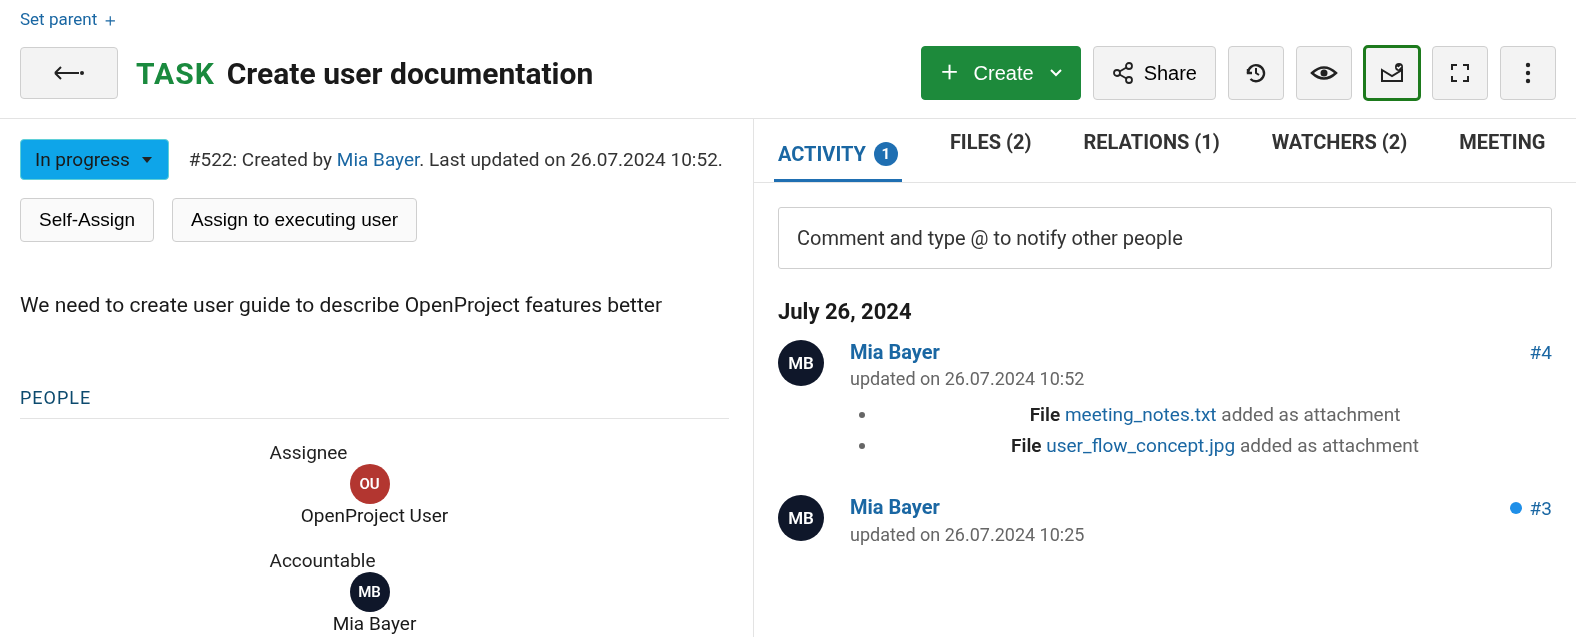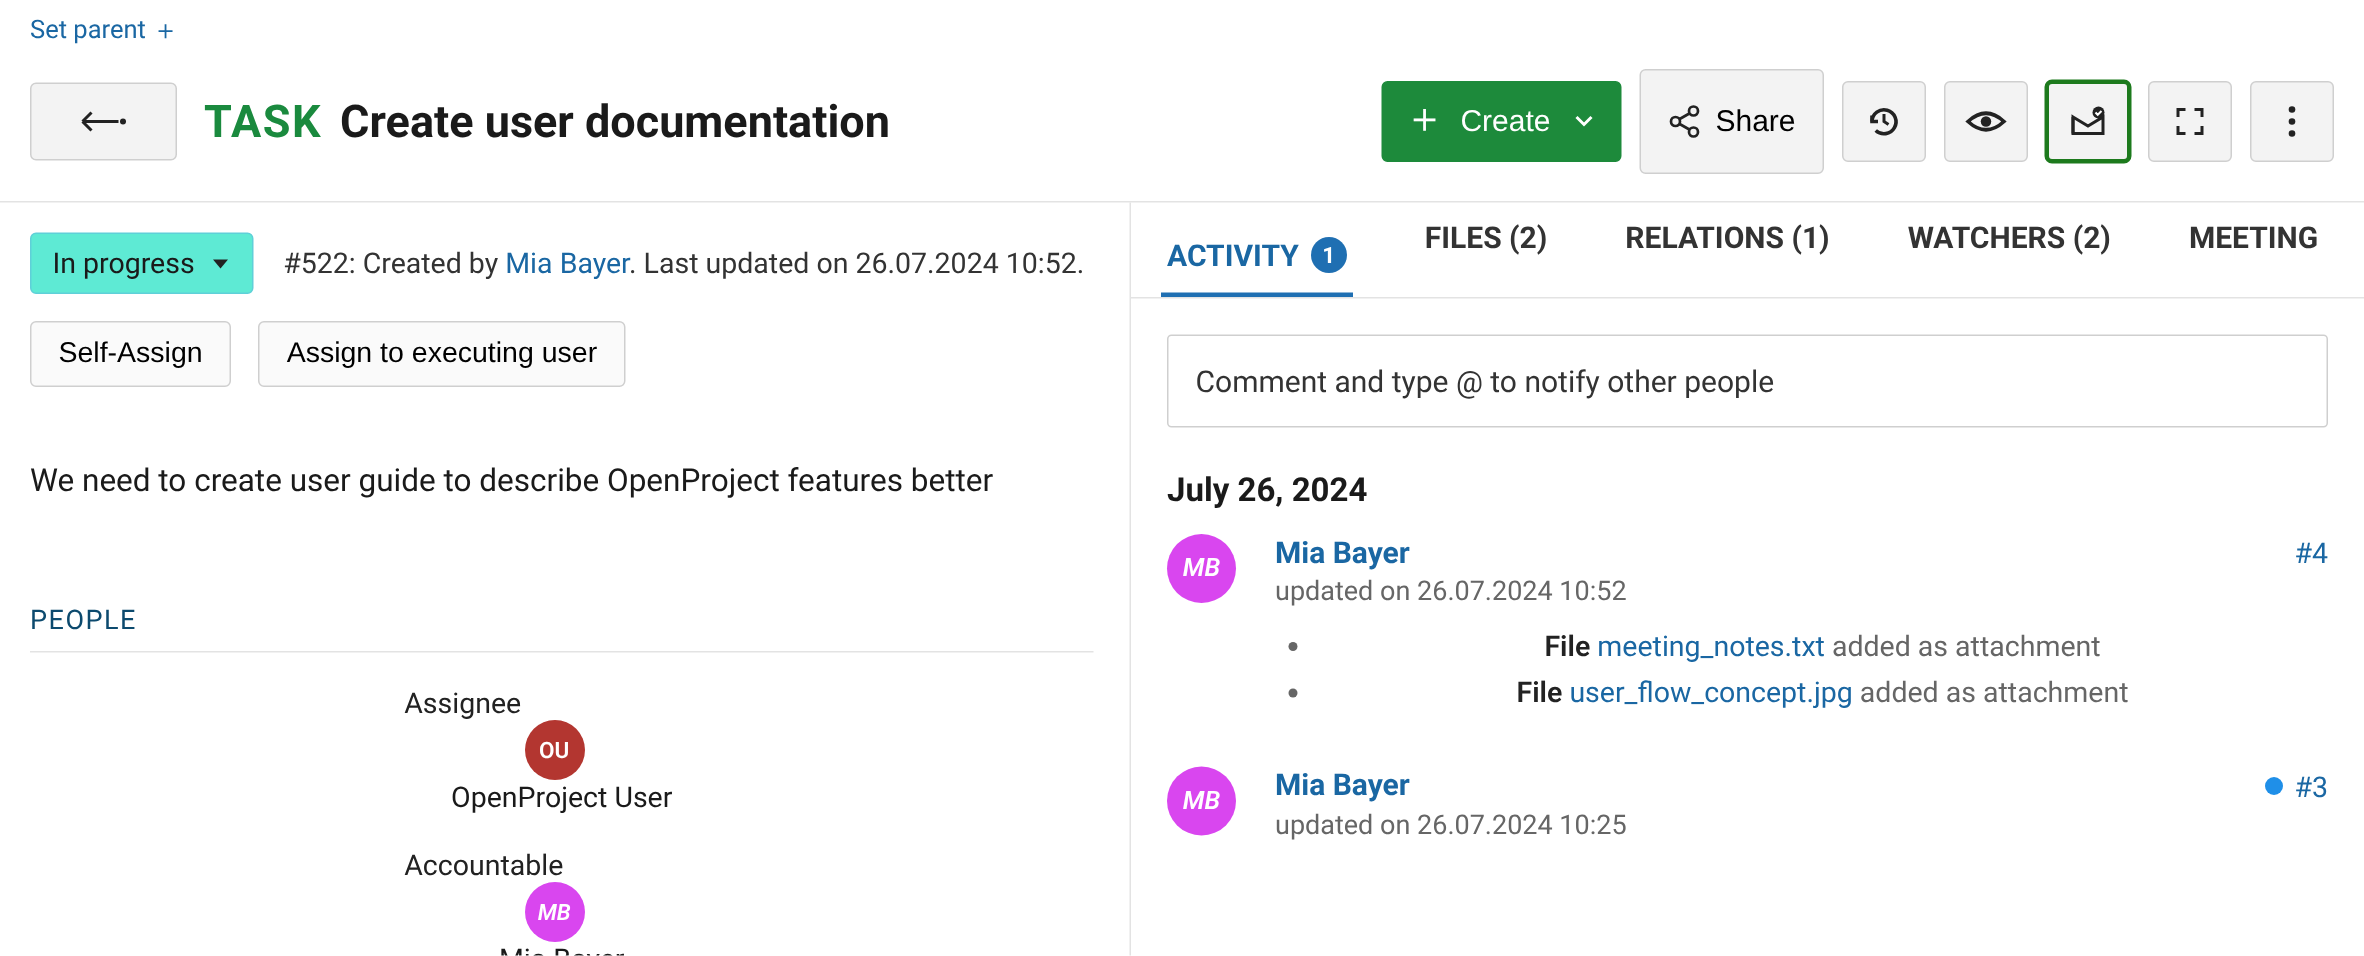--- a/index.html
+++ b/index.html
@@ -14,46 +14,46 @@
   .header-row { display:flex; align-items:center; padding:10px 20px 18px 20px; gap:18px; }
   .back-btn { width:98px; height:52px; border:1px solid #cfcfcf; background:#f3f3f3; border-radius:4px; display:flex; align-items:center; justify-content:center; cursor:pointer; }
   .hdr-title { display:flex; align-items:baseline; gap:12px; }
   .task-type { color:#1a8a3e; font-weight:700; font-size:30px; letter-spacing:1px; }
   .task-name { font-weight:700; font-size:30px; }
 
   .hdr-actions { margin-left:auto; display:flex; align-items:center; gap:12px; }
   .create-btn { background:#1d8a3b; color:#fff; border:1px solid #1d8a3b; border-radius:4px; height:54px; padding:0 18px 0 14px; display:flex; align-items:center; gap:10px; font-size:20px; cursor:pointer; }
   .create-plus { font-size:28px; line-height:1; margin-top:-4px; font-weight:400; }
   .create-caret { margin-left:6px; }
-  .share-btn { background:#f3f3f3; border:1px solid #cfcfcf; border-radius:4px; height:70px; padding:0 18px; display:flex; align-items:center; gap:10px; font-size:20px; cursor:pointer; }
+  .share-btn { background:#f3f3f3; border:1px solid #cfcfcf; border-radius:4px; height:54px; padding:0 18px; display:flex; align-items:center; gap:10px; font-size:20px; cursor:pointer; }
   .icon-btn { background:#f3f3f3; border:1px solid #cfcfcf; border-radius:4px; width:56px; height:54px; display:flex; align-items:center; justify-content:center; cursor:pointer; }
   .icon-btn.highlighted { outline:3px solid #1d7a1d; outline-offset:-2px; border-color:#1d7a1d; }
   .divider-h { height:1px; background:#e3e3e3; width:100%; }
 
   .body-row { display:flex; }
   .left-pane { width:754px; padding:20px 24px 0 20px; border-right:1px solid #e3e3e3; height:520px; }
   .right-pane { flex:1; padding:0 0 0 0; }
 
   .status-row { display:flex; align-items:center; gap:20px; }
-  .status-pill { background:#5eead4; border:1px solid #5fd0d8; border-radius:4px; padding:8px 14px; display:flex; align-items:center; gap:10px; font-size:19px; cursor:pointer;justify-content:flex-end; }
+  .status-pill { background:#0ea5e9; border:1px solid #5fd0d8; border-radius:4px; padding:8px 14px; display:flex; align-items:center; gap:10px; font-size:19px; cursor:pointer;justify-content:flex-end; }
   .status-pill .caret { color:#333; }
   .meta-line { font-size:19px; color:#333; }
   .meta-line .author { color:#1a67a3; }
 
   .assign-row { margin-top:18px; display:flex; gap:18px; }
   .assign-btn { background:#fafafa; border:1px solid #cfcfcf; border-radius:4px; padding:10px 18px; font-size:19px; cursor:pointer; }
 
   .description { margin-top:51px; font-size:21px; color:#1a1a1a; }
 
   .section-label { margin-top:70px; font-size:18px; font-weight:400; letter-spacing:1px; color:#0c4a6e; padding-bottom:10px; border-bottom:1px solid #e3e3e3; }
   .field-row { display:flex; align-items:center; margin-top:22px;flex-direction:column; }
   .field-label { width:210px; font-size:19px; color:#222; }
   .avatar { width:40px; height:40px; border-radius:50%; color:#fff; font-weight:600; font-size:15px; display:flex; align-items:center; justify-content:center; margin-right:10px; }
   .avatar.red { background:#b33630; }
-  .avatar.blue { background:#d946ef;font-style:italic; }
+  .avatar.blue { background:#0f172a; }
   .person-name { font-size:19px; }
 
   .tabs { display:flex; border-bottom:1px solid #e3e3e3; padding:0 20px; gap:44px; align-items:flex-end; height:64px; }
   .tab { font-size:20px; font-weight:700; color:#333; padding:18px 4px 28px 4px; cursor:pointer; display:flex; align-items:center; gap:8px; white-space:nowrap; }
   .tab.active { color:#1a67a3; border-bottom:3px solid #1f6fb2; padding-bottom:13px; }
   .badge-count { background:#1f6fb2; color:#fff; border-radius:50%; width:24px; height:24px; display:inline-flex; align-items:center; justify-content:center; font-size:15px; font-weight:700; }
 
   .comment-box { margin:24px 24px 0 24px; border:1px solid #cfcfcf; border-radius:3px; padding:18px; text-align:left; font-size:20px; color:#333; cursor:text; }
 
   .date-header { margin:30px 24px 6px 24px; font-size:22px; font-weight:700; }

